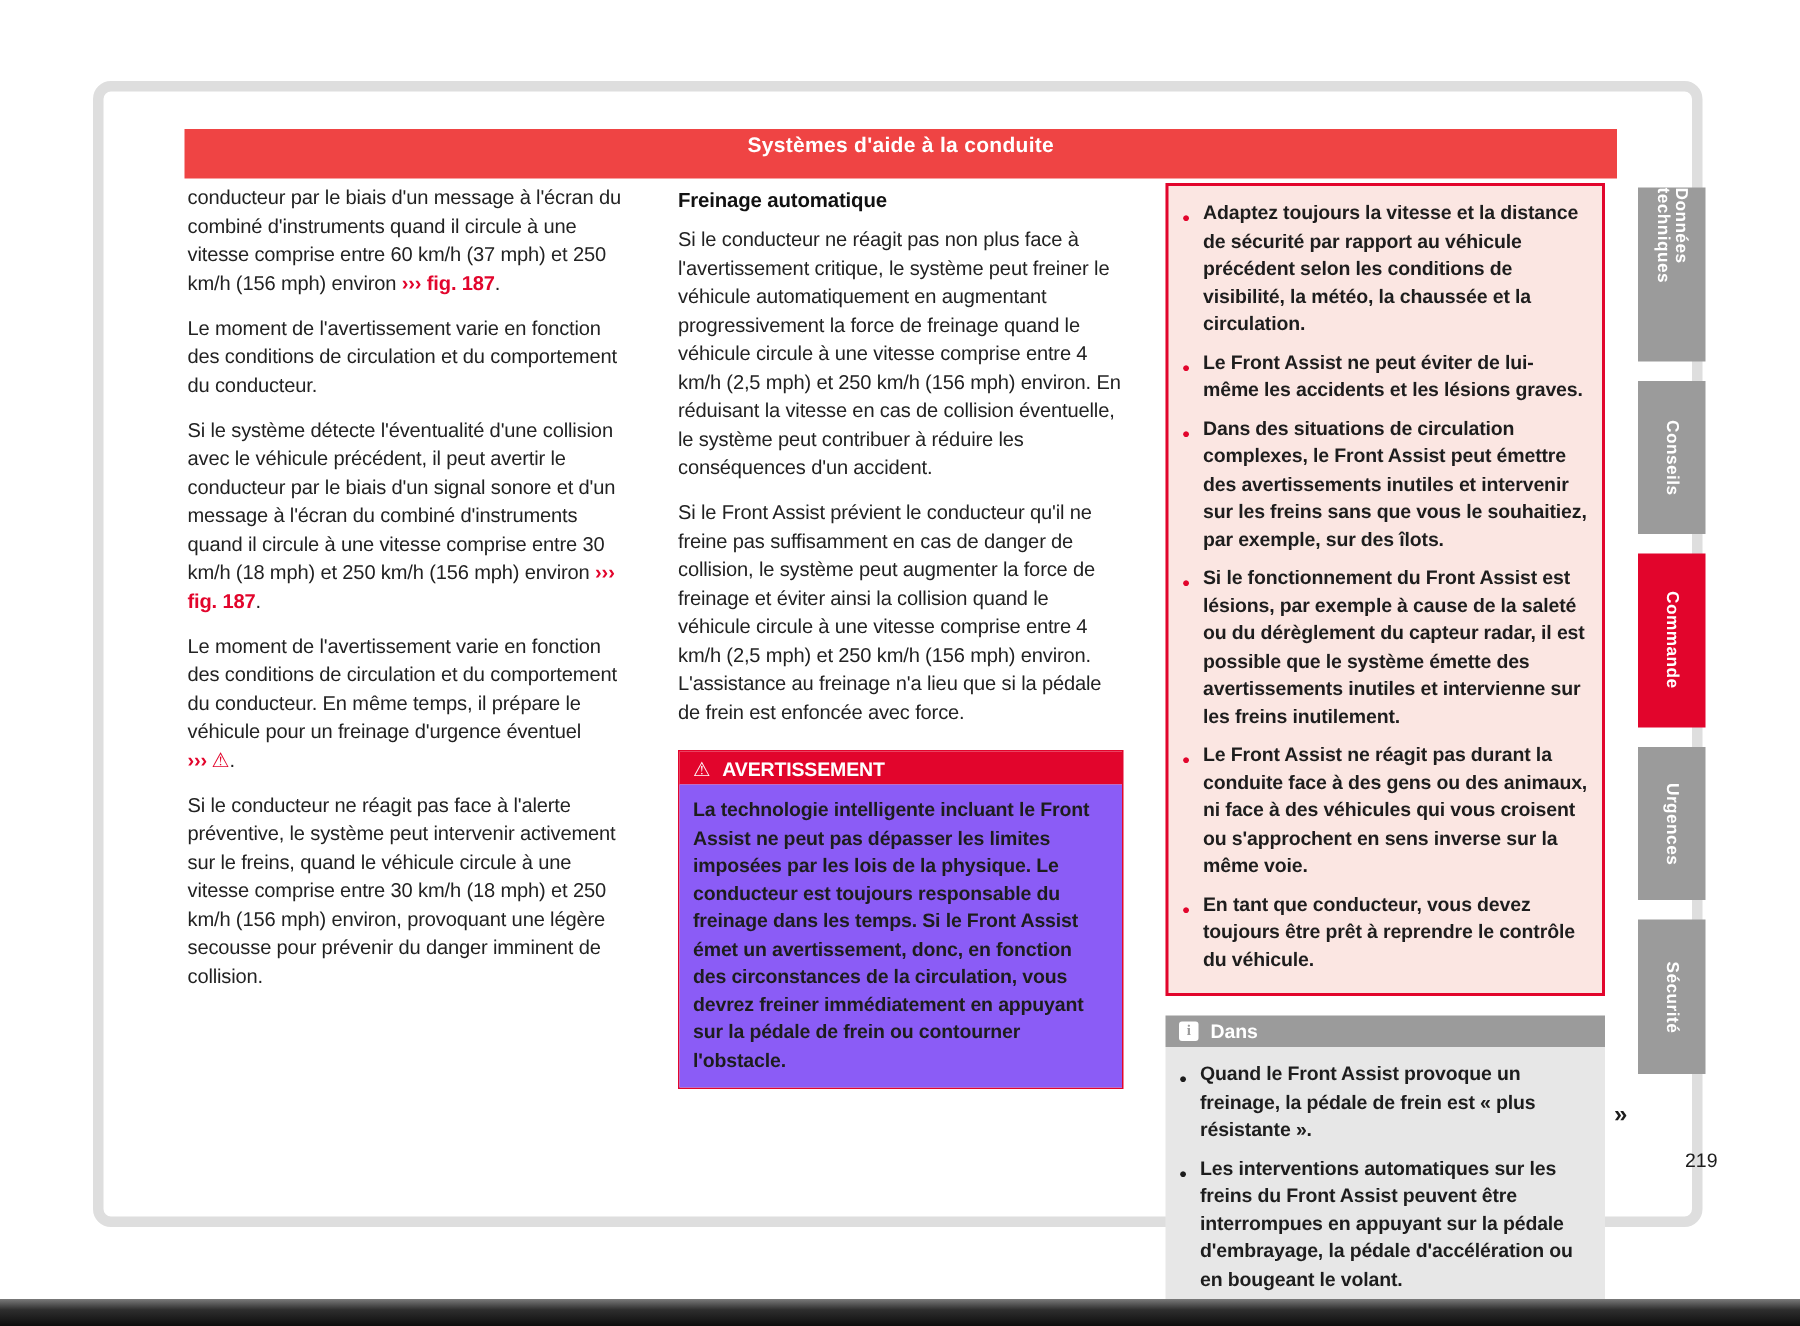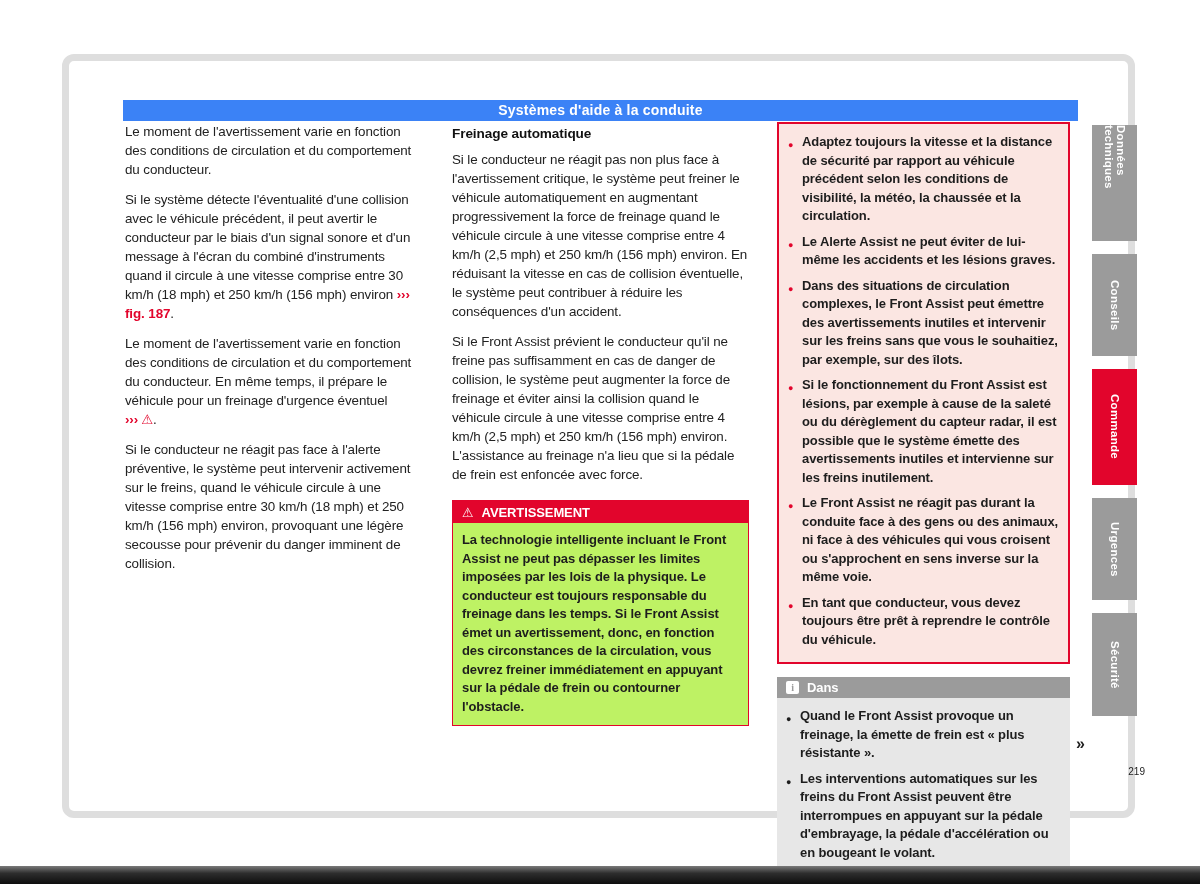--- a/index.html
+++ b/index.html
@@ -7,41 +7,41 @@
     width:1200px; height:884px; position:relative; overflow:hidden;
     background:#ffffff;
     font-family:"Liberation Sans","DejaVu Sans",sans-serif;
     color:#222;
   }
   .page-frame {
     position:absolute; left:62px; top:54px; width:1059px; height:750px;
     border:7px solid #dedede; border-radius:12px; background:#fff;
   }
   .header-bar {
-    position:absolute; left:123px; top:100px; width:955px; height:21px;
-    background:#3b82f6; color:#fff; font-weight:bold; font-size:14px;
+    position:absolute; left:123px; top:86px; width:955px; height:33px;
+    background:#ef4444; color:#fff; font-weight:bold; font-size:14px;
     text-align:center; line-height:21px; letter-spacing:0.2px;
   }
   .col { position:absolute; top:122px; font-size:13.4px; line-height:19px; letter-spacing:-0.1px; }
   .col1 { left:125px; width:296px; }
   .col2 { left:452px; width:297px; }
   .col3 { left:777px; width:293px; }
   .col p { margin:0 0 11px 0; }
   .col h3 { margin:21px 0 7px 0; font-size:13.6px; color:#111; }
   .ref { color:#e2052c; font-weight:bold; }
   .warn-tri-inline { color:#e2052c; font-weight:bold; margin-left:3px; }
   
   .warnbox { margin-top:16px; border:1px solid #e2052c; }
   .warnbox-head {
     background:#e2052c; color:#fff; height:22px; display:flex; align-items:center;
     gap:8px; padding:0 9px; font-weight:bold; font-size:13px;
   }
   .warnbox-head .tri { font-size:13px; }
   .warnbox-body {
-    background:#bef264; padding:8px 9px 9px 9px; font-weight:bold;
+    background:#8b5cf6; padding:8px 9px 9px 9px; font-weight:bold;
     font-size:13px; line-height:18.5px; color:#1d1d1d;
   }
   
   .pinkbox {
     border:2px solid #e2052c; background:#fbe6e2; padding:9px 9px 6px 9px;
     font-weight:bold; font-size:13px; line-height:18.5px; color:#1d1d1d;
   }
   .bul { display:flex; margin-bottom:7px; }
   .bul .dot { flex:0 0 14px; font-size:9px; padding-top:3px; }
   .pinkbox .dot { color:#e2052c; }
@@ -72,37 +72,38 @@
   .tab-0 { top:125px; height:116px; }
   .tab-1 { top:254px; height:102px; }
   .tab-2 { top:369px; height:116px; }
   .tab-3 { top:498px; height:102px; }
   .tab-4 { top:613px; height:103px; }
   .cont-mark {
     position:absolute; left:1076px; top:735px; font-size:16px; font-weight:bold; color:#1d1d1d;
   }
   .page-num {
     position:absolute; left:1100px; top:766px; width:45px; text-align:right;
-    font-size:10px; color:#1d1d1d;
+    font-size:13px; color:#1d1d1d;
   }
   .bottom-bar {
     position:absolute; left:0; top:866px; width:1200px; height:18px;
     background:linear-gradient(to bottom,#7a7a7a 0%,#2e2e2e 40%,#0d0d0d 100%);
   }
 </style>
 </head>
 <body>
 
 <div>
 
   <div class="page-frame"></div>
 
   <div class="header-bar">Systèmes d'aide à la conduite</div>
 
   <div class="col col1">
+    <p><span>conducteur par le biais d'un message à l'écran du combiné d'instruments quand il circule à une vitesse comprise entre 60 km/h (37 mph) et 250 km/h (156 mph) environ </span><span class="ref">››› fig. 187</span><span>.</span></p>
     <p>Le moment de l'avertissement varie en fonction des conditions de circulation et du comportement du conducteur.</p>
     <p><span>Si le système détecte l'éventualité d'une collision avec le véhicule précédent, il peut avertir le conducteur par le biais d'un signal sonore et d'un message à l'écran du combiné d'instruments quand il circule à une vitesse comprise entre 30 km/h (18 mph) et 250 km/h (156 mph) environ </span><span class="ref">››› fig. 187</span><span>.</span></p>
     <p><span>Le moment de l'avertissement varie en fonction des conditions de circulation et du comportement du conducteur. En même temps, il prépare le véhicule pour un freinage d'urgence éventuel </span><span class="ref">›››</span><span class="warn-tri-inline">⚠</span><span>.</span></p>
     <p>Si le conducteur ne réagit pas face à l'alerte préventive, le système peut intervenir activement sur le freins, quand le véhicule circule à une vitesse comprise entre 30 km/h (18 mph) et 250 km/h (156 mph) environ, provoquant une légère secousse pour prévenir du danger imminent de collision.</p>
   </div>
 
   <div class="col col2">
     <h3 style="margin-top:2px;">Freinage automatique</h3>
     <p>Si le conducteur ne réagit pas non plus face à l'avertissement critique, le système peut freiner le véhicule automatiquement en augmentant progressivement la force de freinage quand le véhicule circule à une vitesse comprise entre 4 km/h (2,5 mph) et 250 km/h (156 mph) environ. En réduisant la vitesse en cas de collision éventuelle, le système peut contribuer à réduire les conséquences d'un accident.</p>
     <p>Si le Front Assist prévient le conducteur qu'il ne freine pas suffisamment en cas de danger de collision, le système peut augmenter la force de freinage et éviter ainsi la collision quand le véhicule circule à une vitesse comprise entre 4 km/h (2,5 mph) et 250 km/h (156 mph) environ. L'assistance au freinage n'a lieu que si la pédale de frein est enfoncée avec force.</p>
@@ -116,21 +117,21 @@
   </div>
 
   <div class="col col3">
     <div class="pinkbox">
       <div class="bul">
           <span class="dot">●</span>
           <span>Adaptez toujours la vitesse et la distance de sécurité par rapport au véhicule précédent selon les conditions de visibilité, la météo, la chaussée et la circulation.</span>
         </div>
       <div class="bul">
           <span class="dot">●</span>
-          <span>Le Alerte Assist ne peut éviter de lui-même les accidents et les lésions graves.</span>
+          <span>Le Front Assist ne peut éviter de lui-même les accidents et les lésions graves.</span>
         </div>
       <div class="bul">
           <span class="dot">●</span>
           <span>Dans des situations de circulation complexes, le Front Assist peut émettre des avertissements inutiles et intervenir sur les freins sans que vous le souhaitiez, par exemple, sur des îlots.</span>
         </div>
       <div class="bul">
           <span class="dot">●</span>
           <span>Si le fonctionnement du Front Assist est lésions, par exemple à cause de la saleté ou du dérèglement du capteur radar, il est possible que le système émette des avertissements inutiles et intervienne sur les freins inutilement.</span>
         </div>
       <div class="bul">
@@ -143,21 +144,21 @@
         </div>
     </div>
     <div class="notabox">
       <div class="nota-head">
         <span class="info-ic">i</span>
         <span>Dans</span>
       </div>
       <div class="nota-body">
         <div class="bul">
             <span class="dot">●</span>
-            <span>Quand le Front Assist provoque un freinage, la émette de frein est « plus résistante ».</span>
+            <span>Quand le Front Assist provoque un freinage, la pédale de frein est « plus résistante ».</span>
           </div>
         <div class="bul">
             <span class="dot">●</span>
             <span>Les interventions automatiques sur les freins du Front Assist peuvent être interrompues en appuyant sur la pédale d'embrayage, la pédale d'accélération ou en bougeant le volant.</span>
           </div>
       </div>
     </div>
   </div>
 
   <div class="tab tab-0">Données techniques</div>

